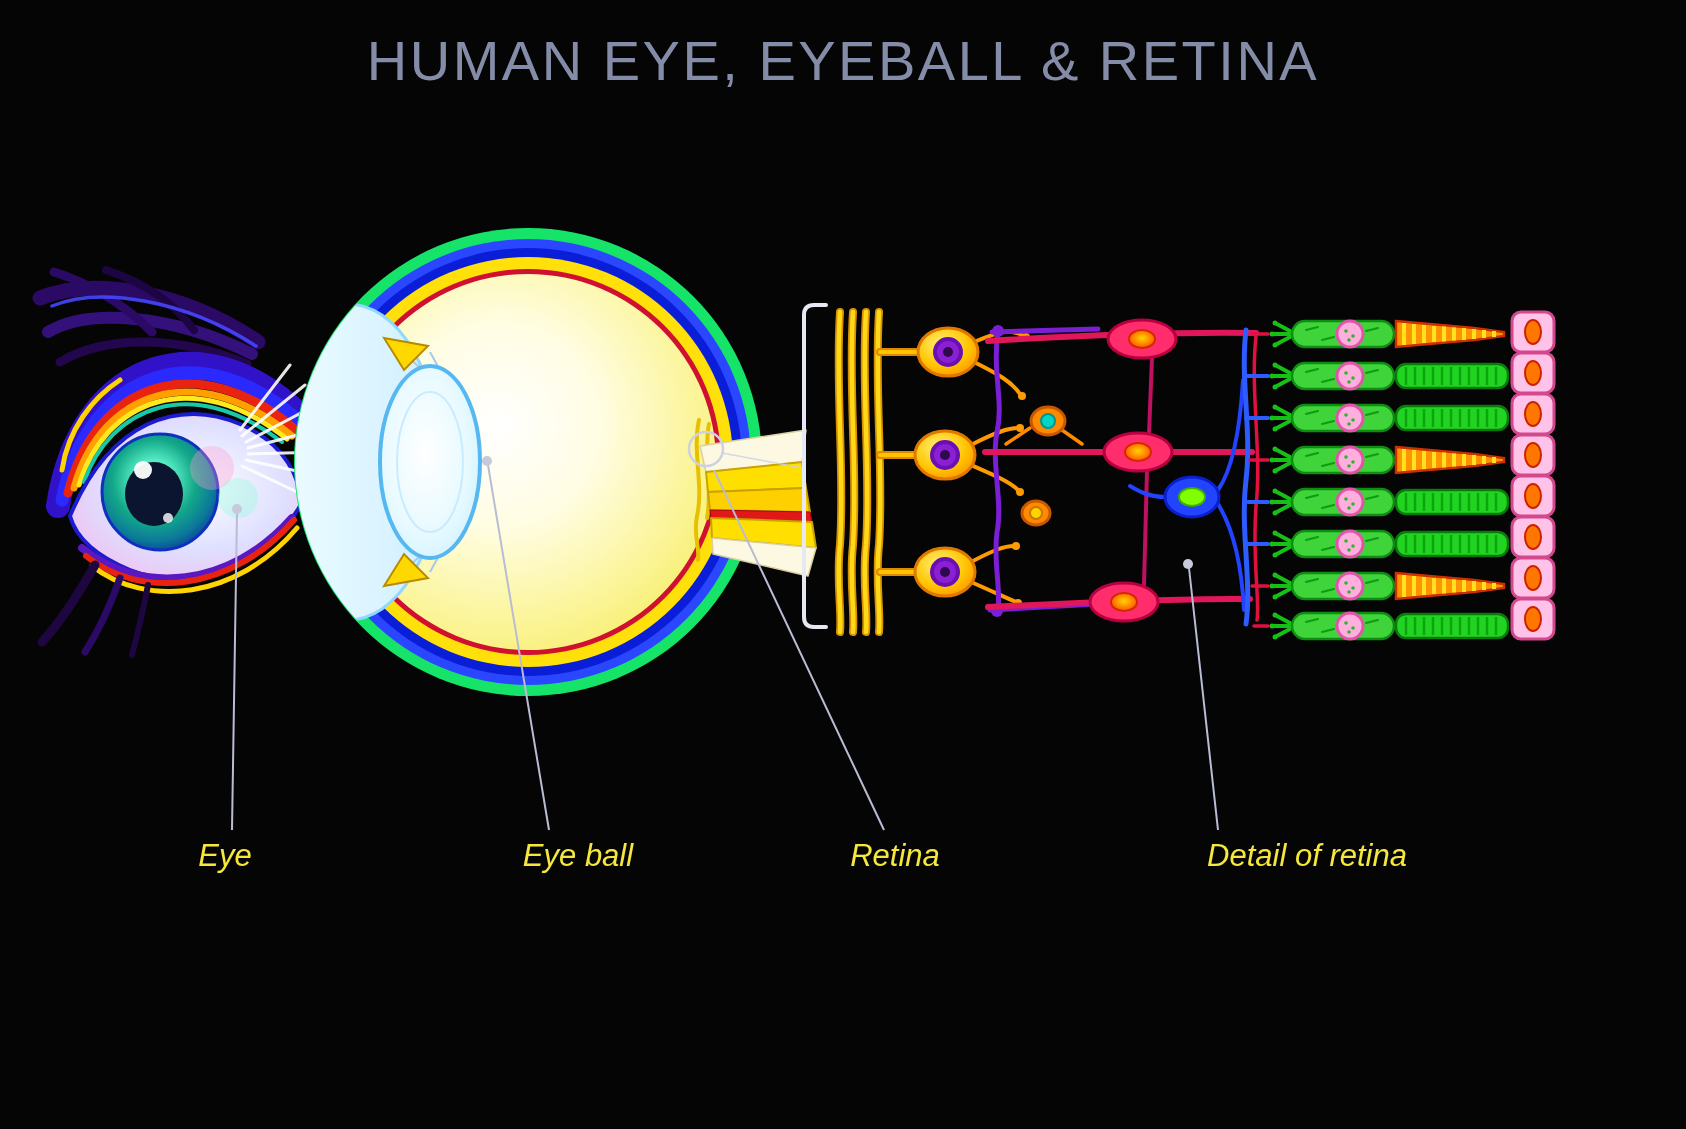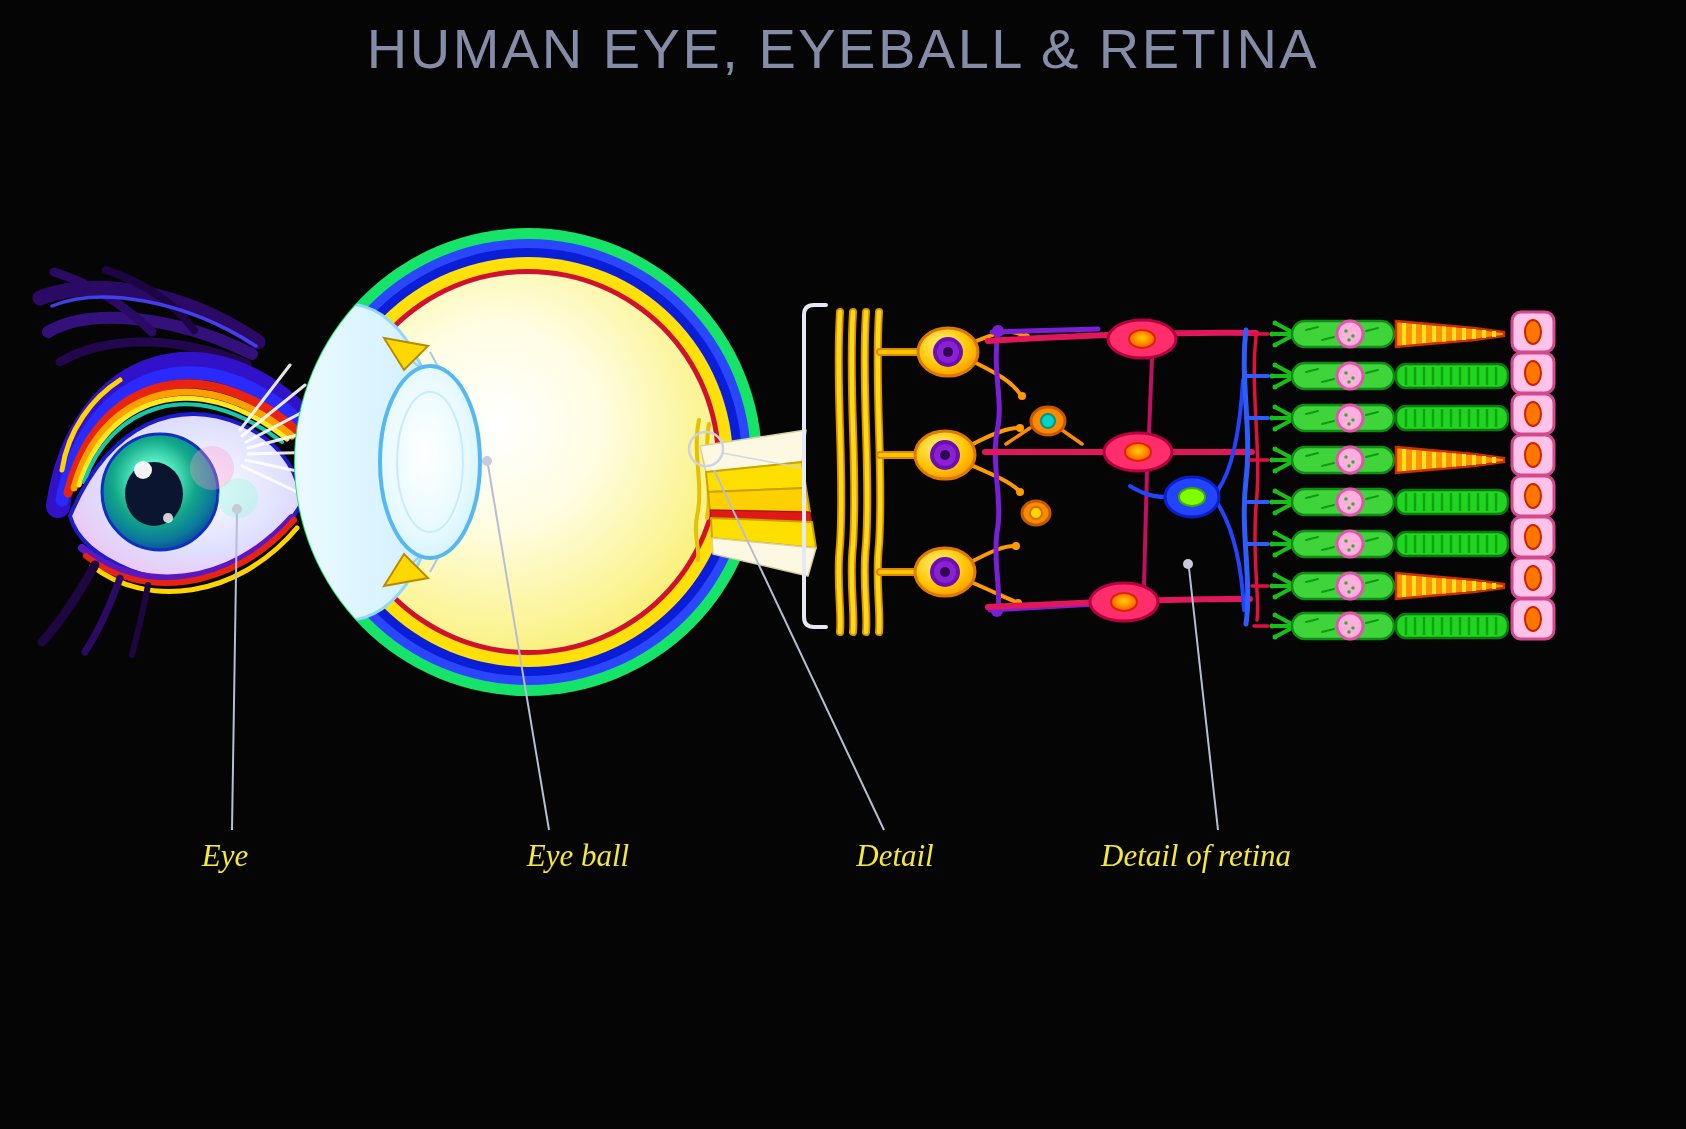--- a/index.html
+++ b/index.html
@@ -1,29 +1,29 @@
 <!DOCTYPE html>
 <html><head>
 <meta charset="utf-8">
 <style>
   html,body{margin:0;padding:0;background:#050505;}
   .canvas{
     position:relative;width:1686px;height:1129px;background:#050505;
     overflow:hidden;font-family:"Liberation Sans",sans-serif;
   }
   .title{
-    position:absolute;top:16px;left:0;right:0;margin:0;
+    position:absolute;top:16px;left:0;right:0;margin:12px;
     text-align:center;font-size:56px;font-weight:500;letter-spacing:2.5px;
     color:#858ca8;font-family:"Liberation Sans",sans-serif;
   }
   .artwork{position:absolute;left:0;top:0;}
   .fig-label{
     position:absolute;transform:translateX(-50%);
     color:#f5e73b;font-style:italic;font-size:31px;font-weight:500;
-    font-family:Liberation Serif, serif;white-space:nowrap;
+    font-family:Liberation Sans, sans-serif;white-space:nowrap;
   }
 </style>
 </head>
 <body>
 
 <div class="canvas">
 
   <h1 class="title">HUMAN EYE, EYEBALL &amp; RETINA</h1>
 
   <svg class="artwork" width="1686" height="1129" viewBox="0 0 1686 1129" xmlns="http://www.w3.org/2000/svg" xmlns:xlink="http://www.w3.org/1999/xlink">
@@ -311,16 +311,16 @@
       <line x1="549" y1="830" x2="488" y2="465"></line>
       <circle cx="487" cy="461" r="5" fill="#c6cada" stroke="none"></circle>
       <line x1="884" y1="830" x2="714" y2="470"></line>
       <line x1="1218" y1="830" x2="1189" y2="568"></line>
       <circle cx="1188" cy="564" r="5" fill="#c6cada" stroke="none"></circle>
     </g>
   </svg>
 
   <div class="fig-label" style="left:225px;top:838px">Eye</div>
   <div class="fig-label" style="left:578px;top:838px">Eye ball</div>
-  <div class="fig-label" style="left:895px;top:838px">Detail</div>
-  <div class="fig-label" style="left:1196px;top:838px">Detail of retina</div>
+  <div class="fig-label" style="left:895px;top:838px">Retina</div>
+  <div class="fig-label" style="left:1307px;top:838px">Detail of retina</div>
 
 </div>
 
 </body></html>

